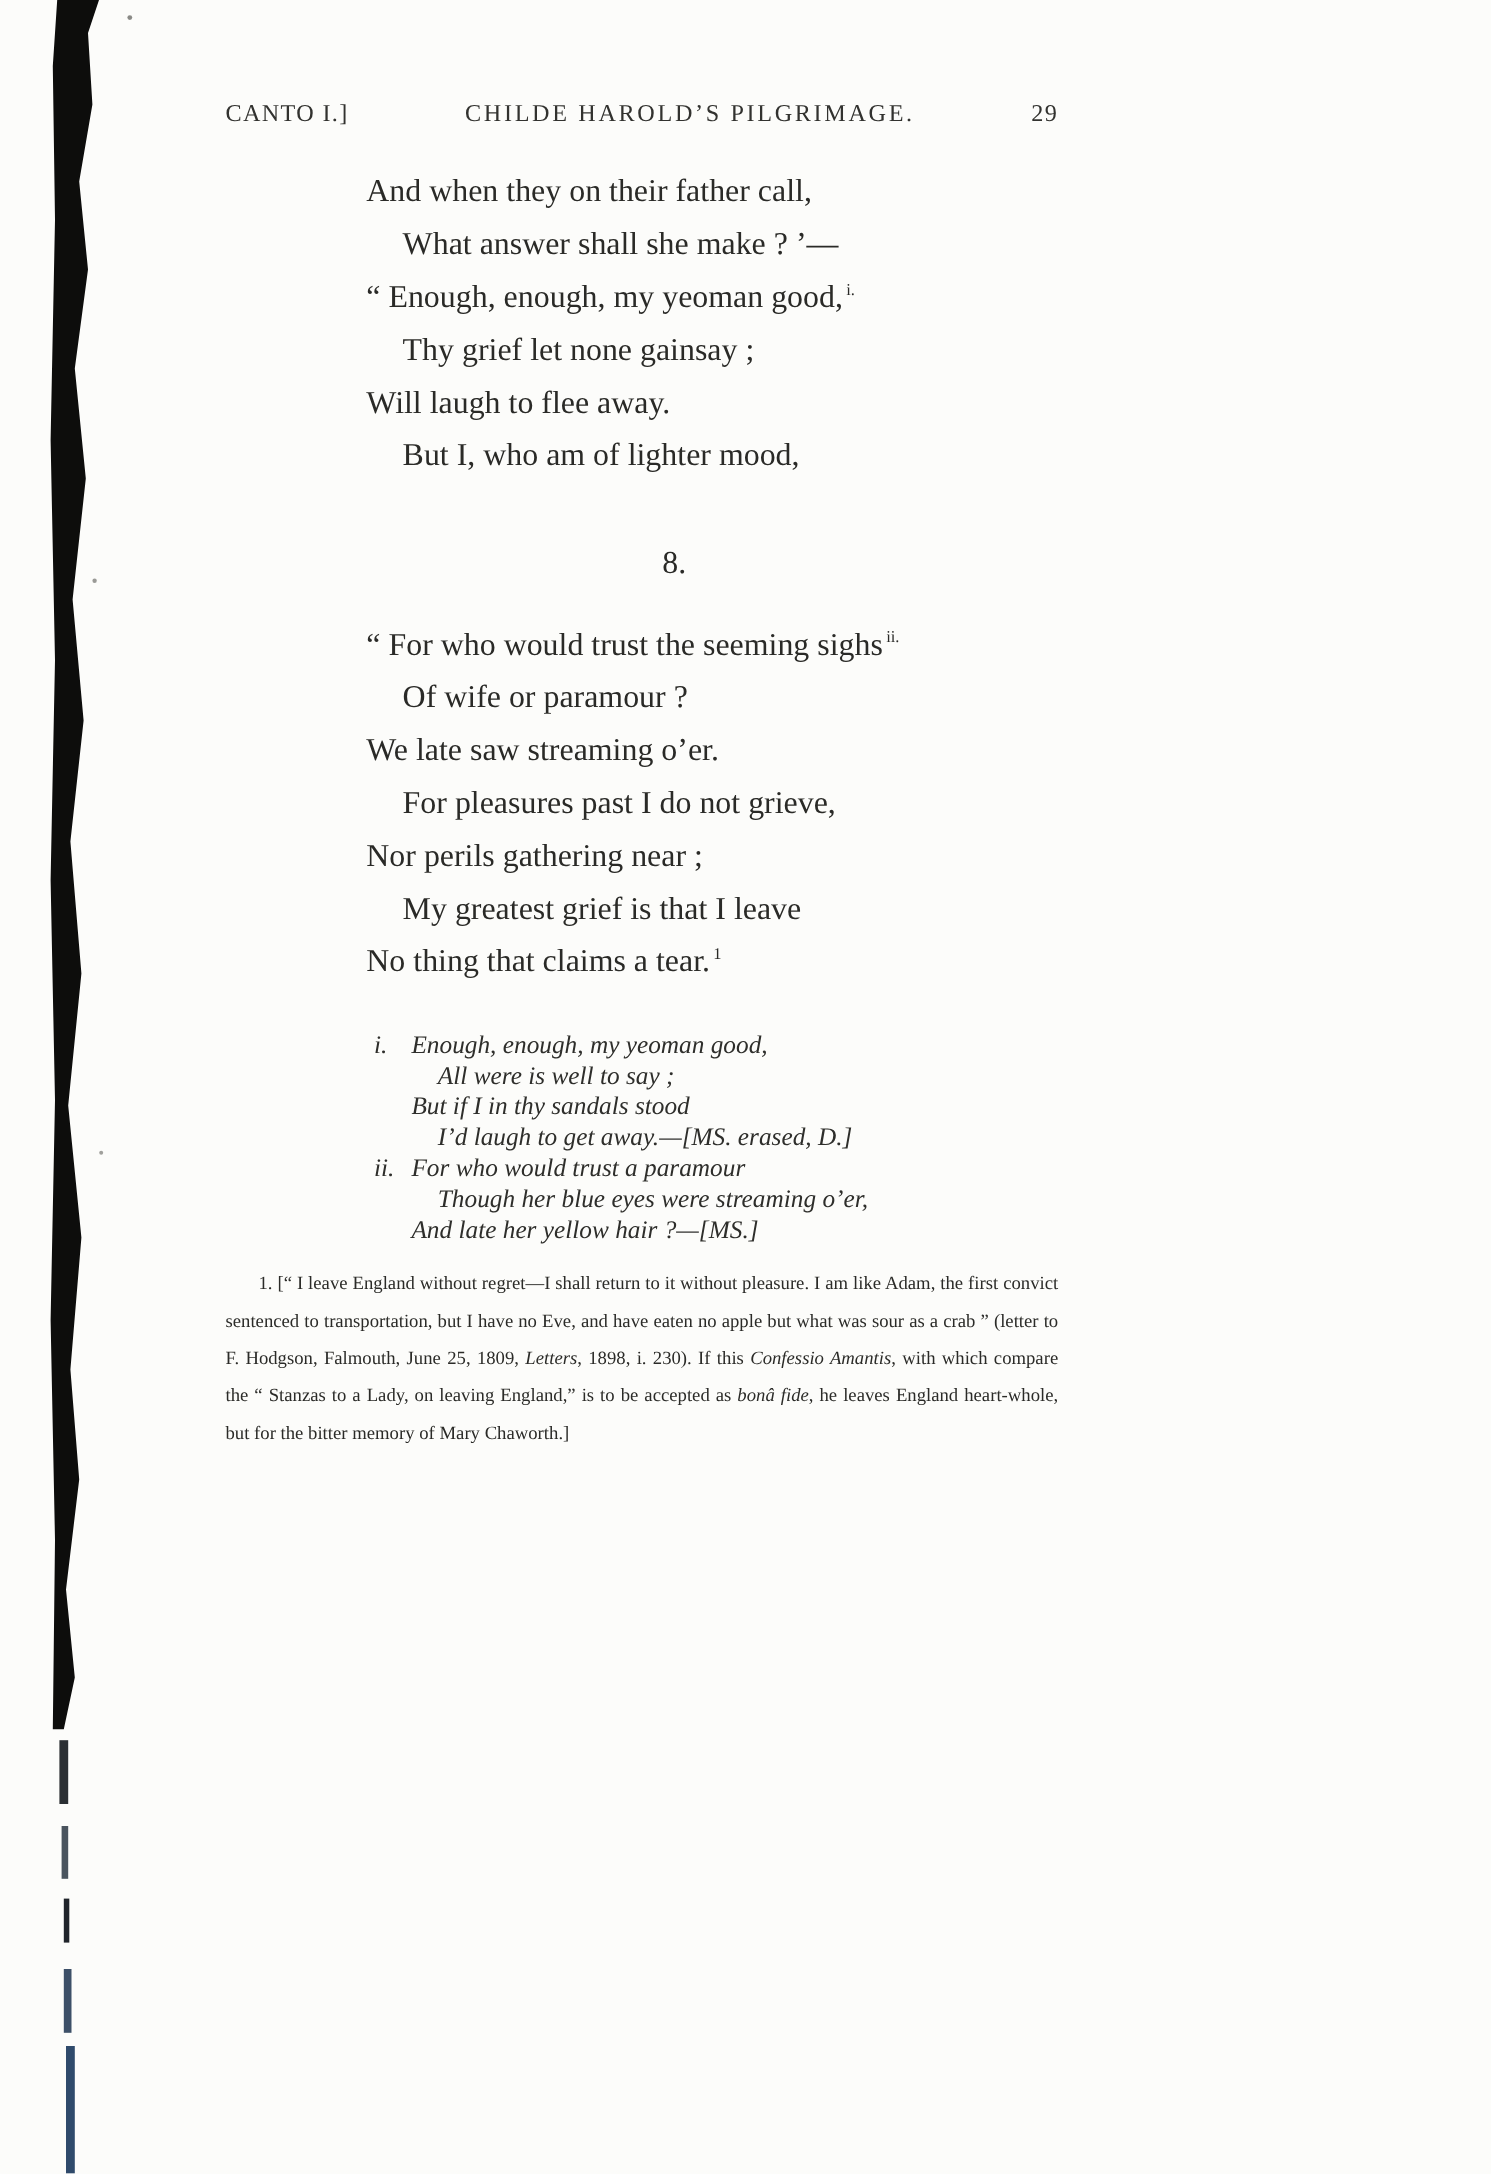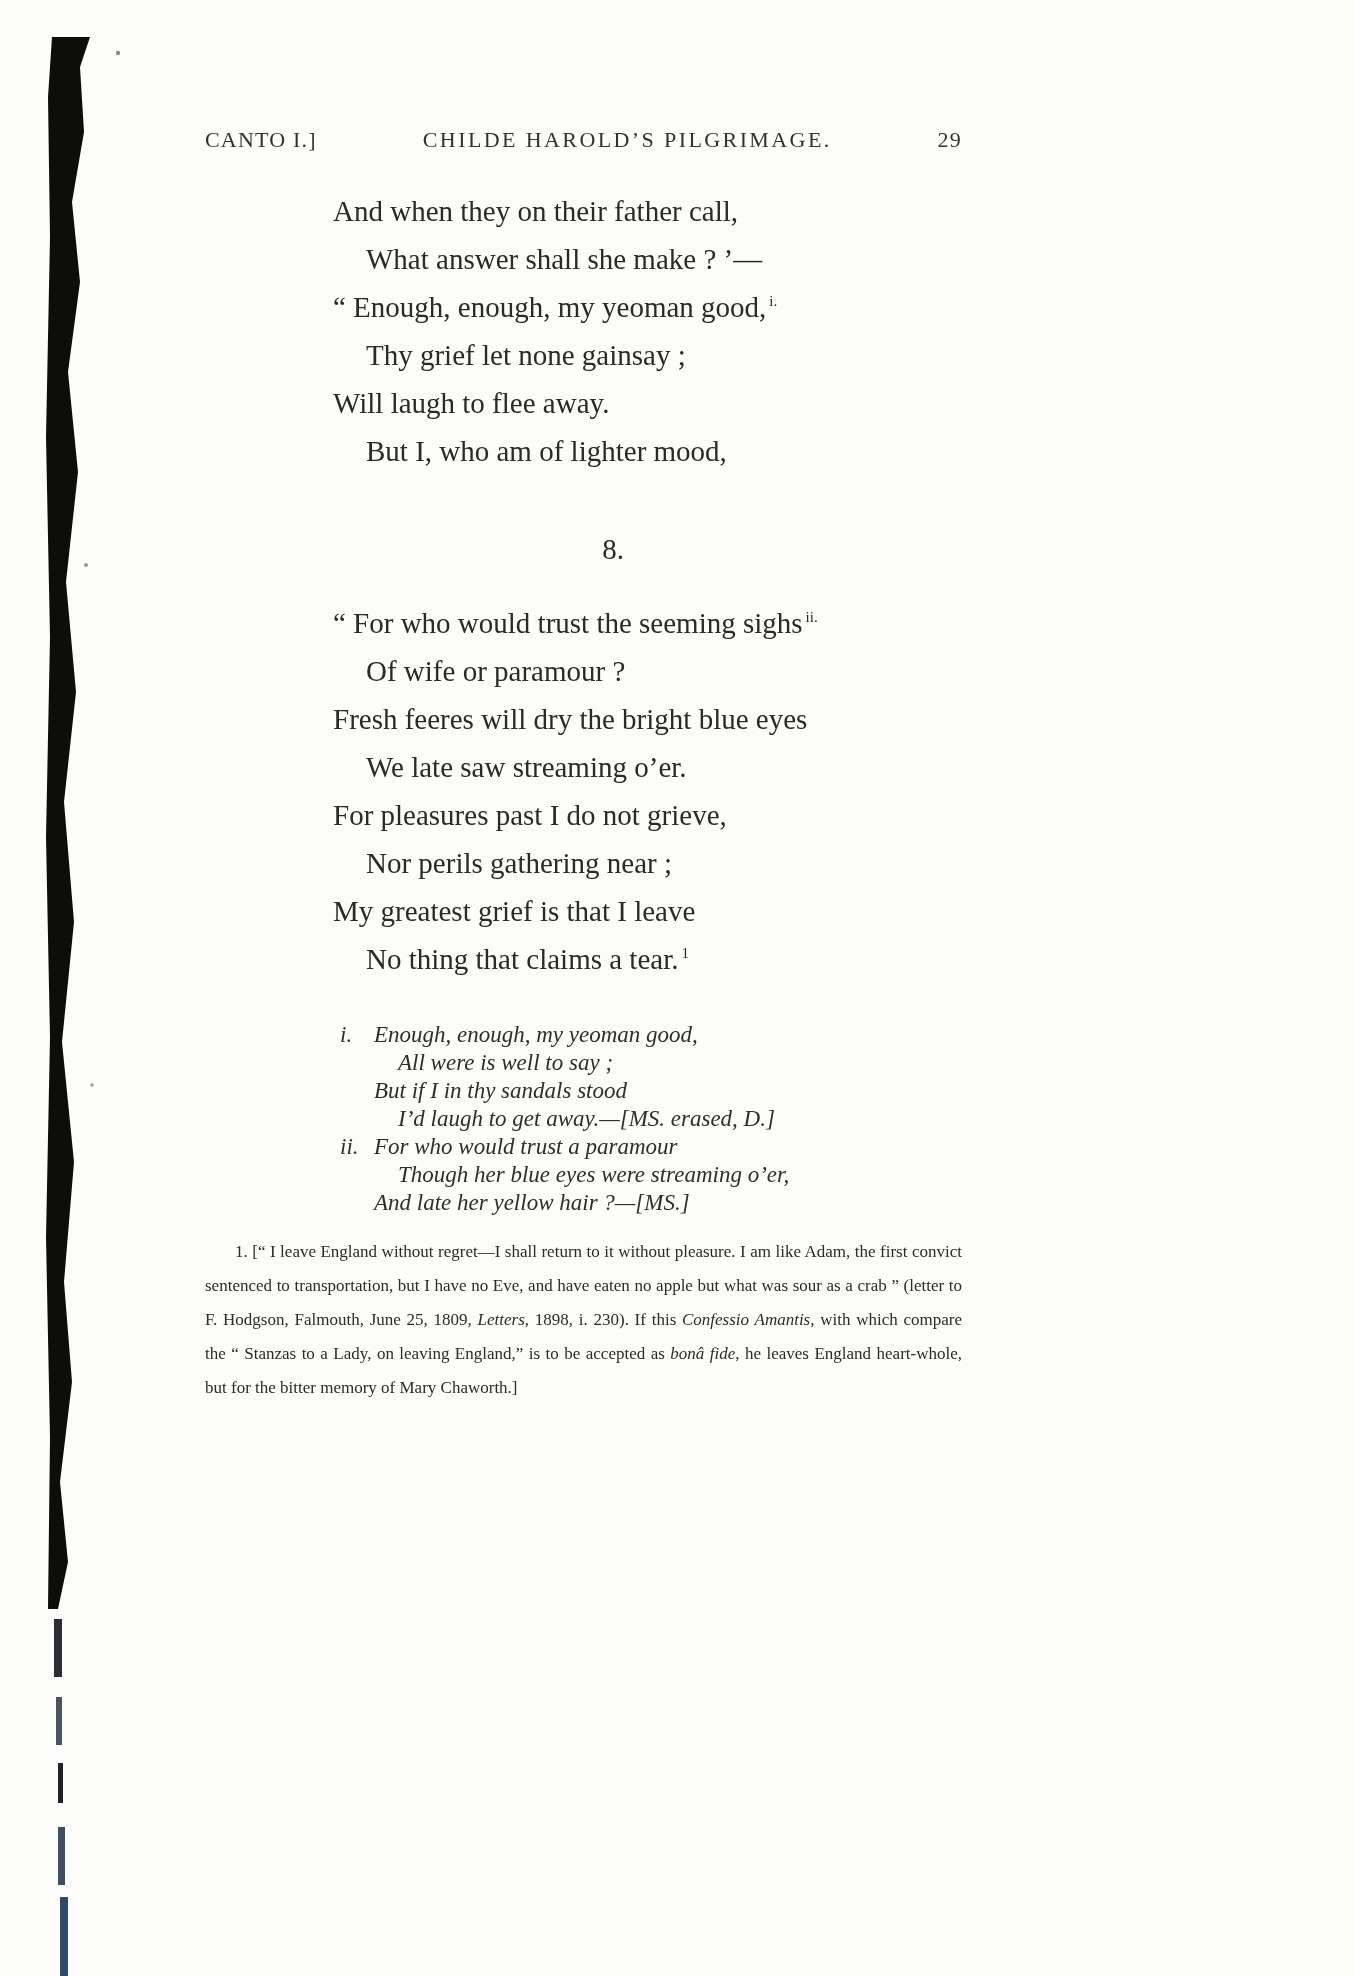--- a/index.html
+++ b/index.html
@@ -12,21 +12,20 @@
     position: relative;
     background: #fdfdfb;
     font-family: "Liberation Serif", serif;
     color: #2a2a27;
     overflow: hidden;
   }
   .page {
     position: absolute;
     inset: 0;
     background: #fcfcfa;
-    margin-top: 37px;
   }
   .binding {
     position: absolute;
     left: 0;
     top: 0;
     height: 1976px;
     width: 130px;
   }
   .content {
     position: absolute;
@@ -141,21 +140,20 @@
       <div class="line">Thy grief let none gainsay ;</div>
       <div class="line">Will laugh to flee away.</div>
       <div class="line">But I, who am of lighter mood,</div>
     </div>
 
     <div class="stanza-number">8.</div>
 
     <div class="stanza stanza-8">
       <div class="line"><span>“ For who would trust the seeming sighs</span><sup class="fnmark">ii.</sup></div>
       <div class="line">Of wife or paramour ?</div>
-      <div class="line">Fresh feeres will dry the bright blue eyes</div>
       <div class="line">We late saw streaming o’er.</div>
       <div class="line">For pleasures past I do not grieve,</div>
       <div class="line">Nor perils gathering near ;</div>
       <div class="line">My greatest grief is that I leave</div>
       <div class="line"><span>No thing that claims a tear.</span><sup class="fnmark">1</sup></div>
     </div>
 
     <div class="variants">
       <div class="variant">
         <span class="vlabel">i.</span>

